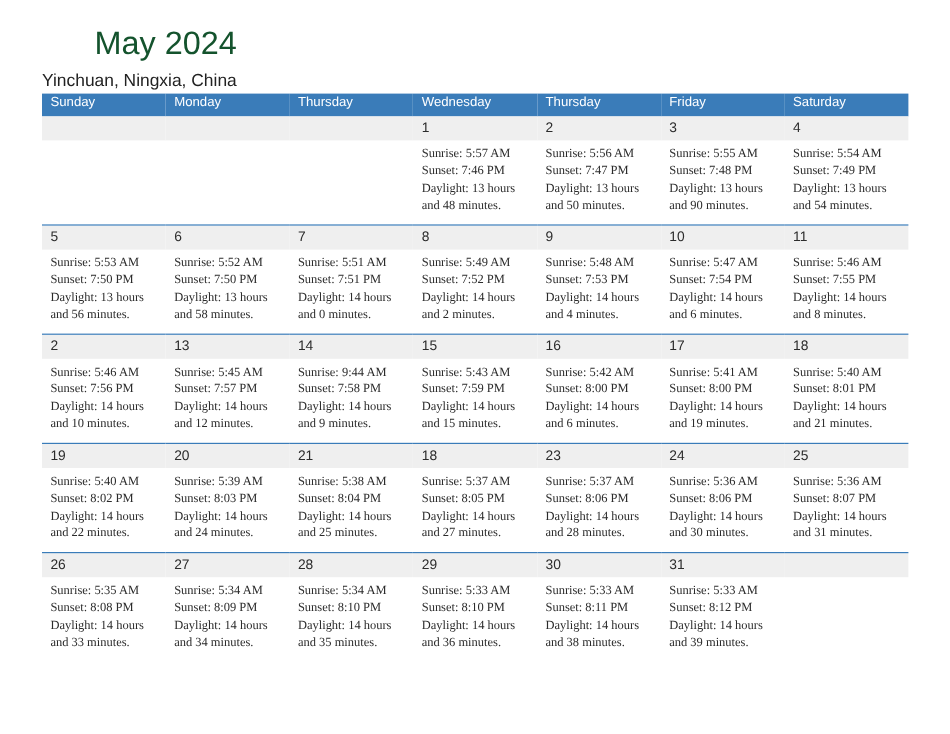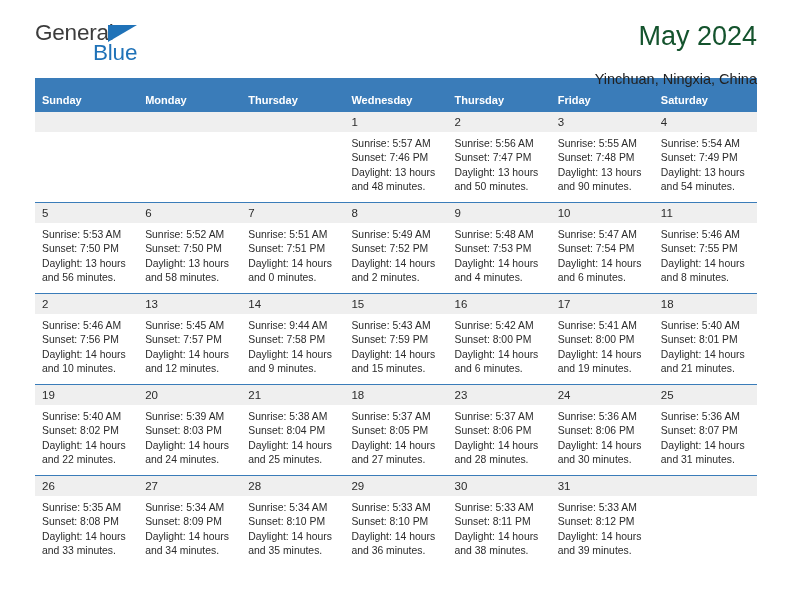--- a/index.html
+++ b/index.html
@@ -71,38 +71,38 @@
   .month-title {
     font-size: 27px;
     color: #14532d;
     line-height: 1.1;
     margin: 0;
     font-weight: normal;
   }
   .location {
     font-size: 14.5px;
     color: #222222;
-    margin-top: 20px;
+    margin-top: 9px;
     line-height: 1.1;
   }
 
   
   .calendar {
     width: 722px;
     border-collapse: collapse;
     table-layout: fixed;
     margin-top: 6px;
   }
   .calendar th {
     background: #3a7cb9;
     color: #ffffff;
     font-size: 11px;
-    font-weight: bold;
+    font-weight: normal;
     text-align: left;
-    padding: 16px 0 6px 7px;
+    padding: 1px 0 6px 7px;
     border: none;
   }
   .calendar td {
     vertical-align: top;
     padding: 0;
     border: none;
     border-top: 1px solid #3a7cb9;
     height: 90px;
     width: 103px;
   }
@@ -123,36 +123,32 @@
     box-sizing: border-box;
   }
   .daynum.empty {
     color: transparent;
   }
   .details {
     padding: 5px 6px 0 7px;
     font-size: 10.4px;
     line-height: 14.3px;
     color: #2b2b2b;
+    font-family: Liberation Serif, serif;
   }
   .details div {
     white-space: nowrap;
   }
 </style>
 </head>
 <body>
 
 <div class="page">
 
   <div class="header">
-    <div class="logo">
-      <span class="logo-general">General</span>
-      <span class="logo-tri"></span>
-      <span class="logo-blue">Blue</span>
-    </div>
     <div class="title-block">
       <h1 class="month-title">May 2024</h1>
       <div class="location">Yinchuan, Ningxia, China</div>
     </div>
   </div>
 
   <table class="calendar">
     <thead>
       <tr id="weekday-row">
           <th>Sunday</th>

